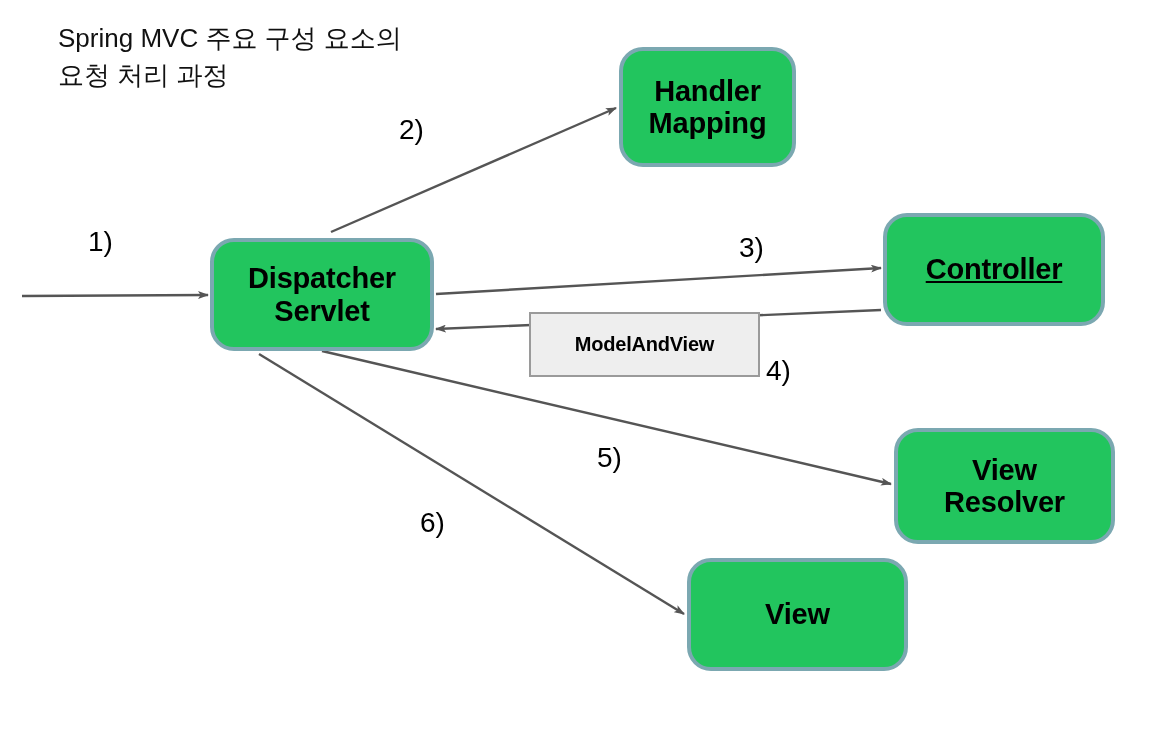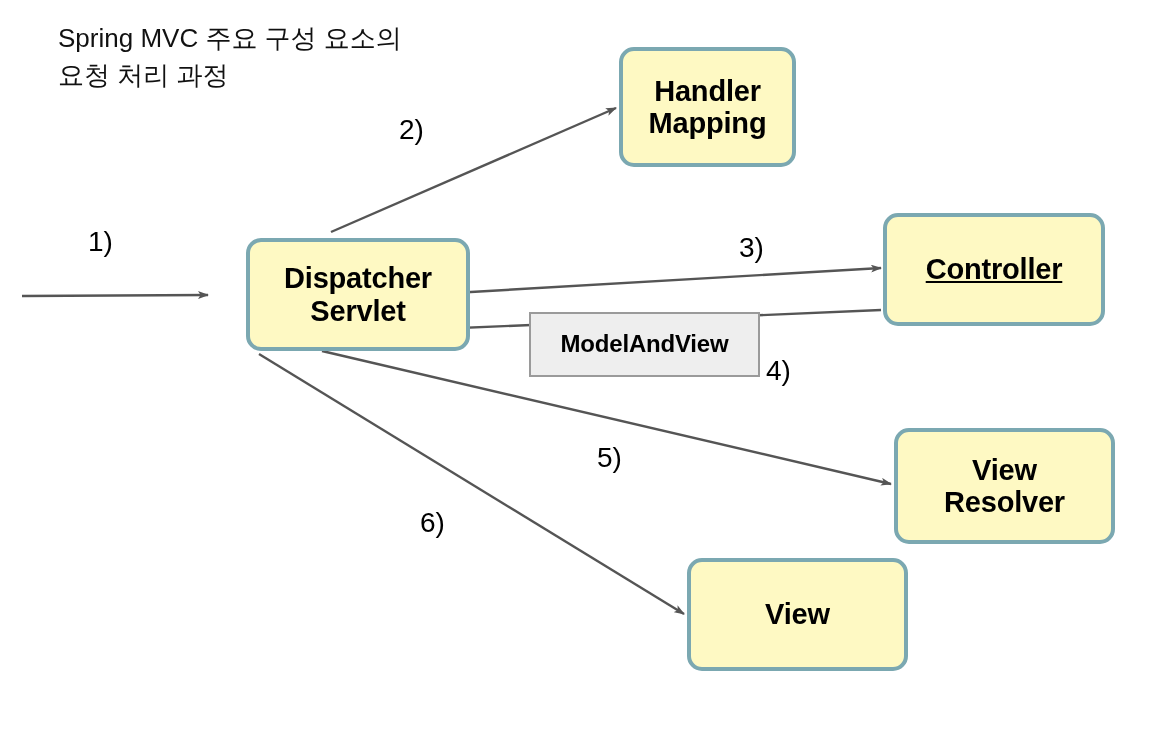--- a/index.html
+++ b/index.html
@@ -26,35 +26,35 @@
     height: 740px;
     pointer-events: none;
   }
   .node {
     position: absolute;
     box-sizing: border-box;
     display: flex;
     align-items: center;
     justify-content: center;
     text-align: center;
-    background: #fef9c3;
+    background: #22c55e;
     border: 4px solid #7ba8b1;
-    border-radius: 15px;
+    border-radius: 24px;
     color: #000000;
     font-weight: bold;
     font-size: 29px;
     line-height: 1.12;
     letter-spacing: -0.2px;
     white-space: pre-line;
   }
   .node.plain {
     background: #eeeeee;
     border: 2px solid #9a9a9a;
     border-radius: 0;
-    font-size: 24px;
+    font-size: 20px;
   }
   .edge-label {
     position: absolute;
     color: #000000;
     font-size: 28px;
     font-weight: normal;
     line-height: 1;
     white-space: nowrap;
   }
   #title {
@@ -89,21 +89,21 @@
 
     <line x1="436" y1="294" x2="881" y2="268" stroke="#555555" stroke-width="2.4" marker-end="url(#arrowhead)"></line>
 
     <line x1="881" y1="310" x2="436" y2="329" stroke="#555555" stroke-width="2.4" marker-end="url(#arrowhead)"></line>
 
     <line x1="322" y1="351" x2="891" y2="484" stroke="#555555" stroke-width="2.4" marker-end="url(#arrowhead)"></line>
 
     <line x1="259" y1="354" x2="684" y2="614" stroke="#555555" stroke-width="2.4" marker-end="url(#arrowhead)"></line>
   </svg>
 
-  <div class="node" style="left:210px; top:238px; width:224px; height:113px;margin-left:36px;">Dispatcher
+  <div class="node" style="left:210px; top:238px; width:224px; height:113px;">Dispatcher
 Servlet</div>
 
   <div class="node" style="left:619px; top:47px; width:177px; height:120px;">Handler
 Mapping</div>
 
   <div class="node" style="left:883px; top:213px; width:222px; height:113px;text-decoration:underline;">Controller</div>
 
   <div class="node plain" style="left:529px; top:312px; width:231px; height:65px;">ModelAndView</div>
 
   <div class="node" style="left:894px; top:428px; width:221px; height:116px;">View

